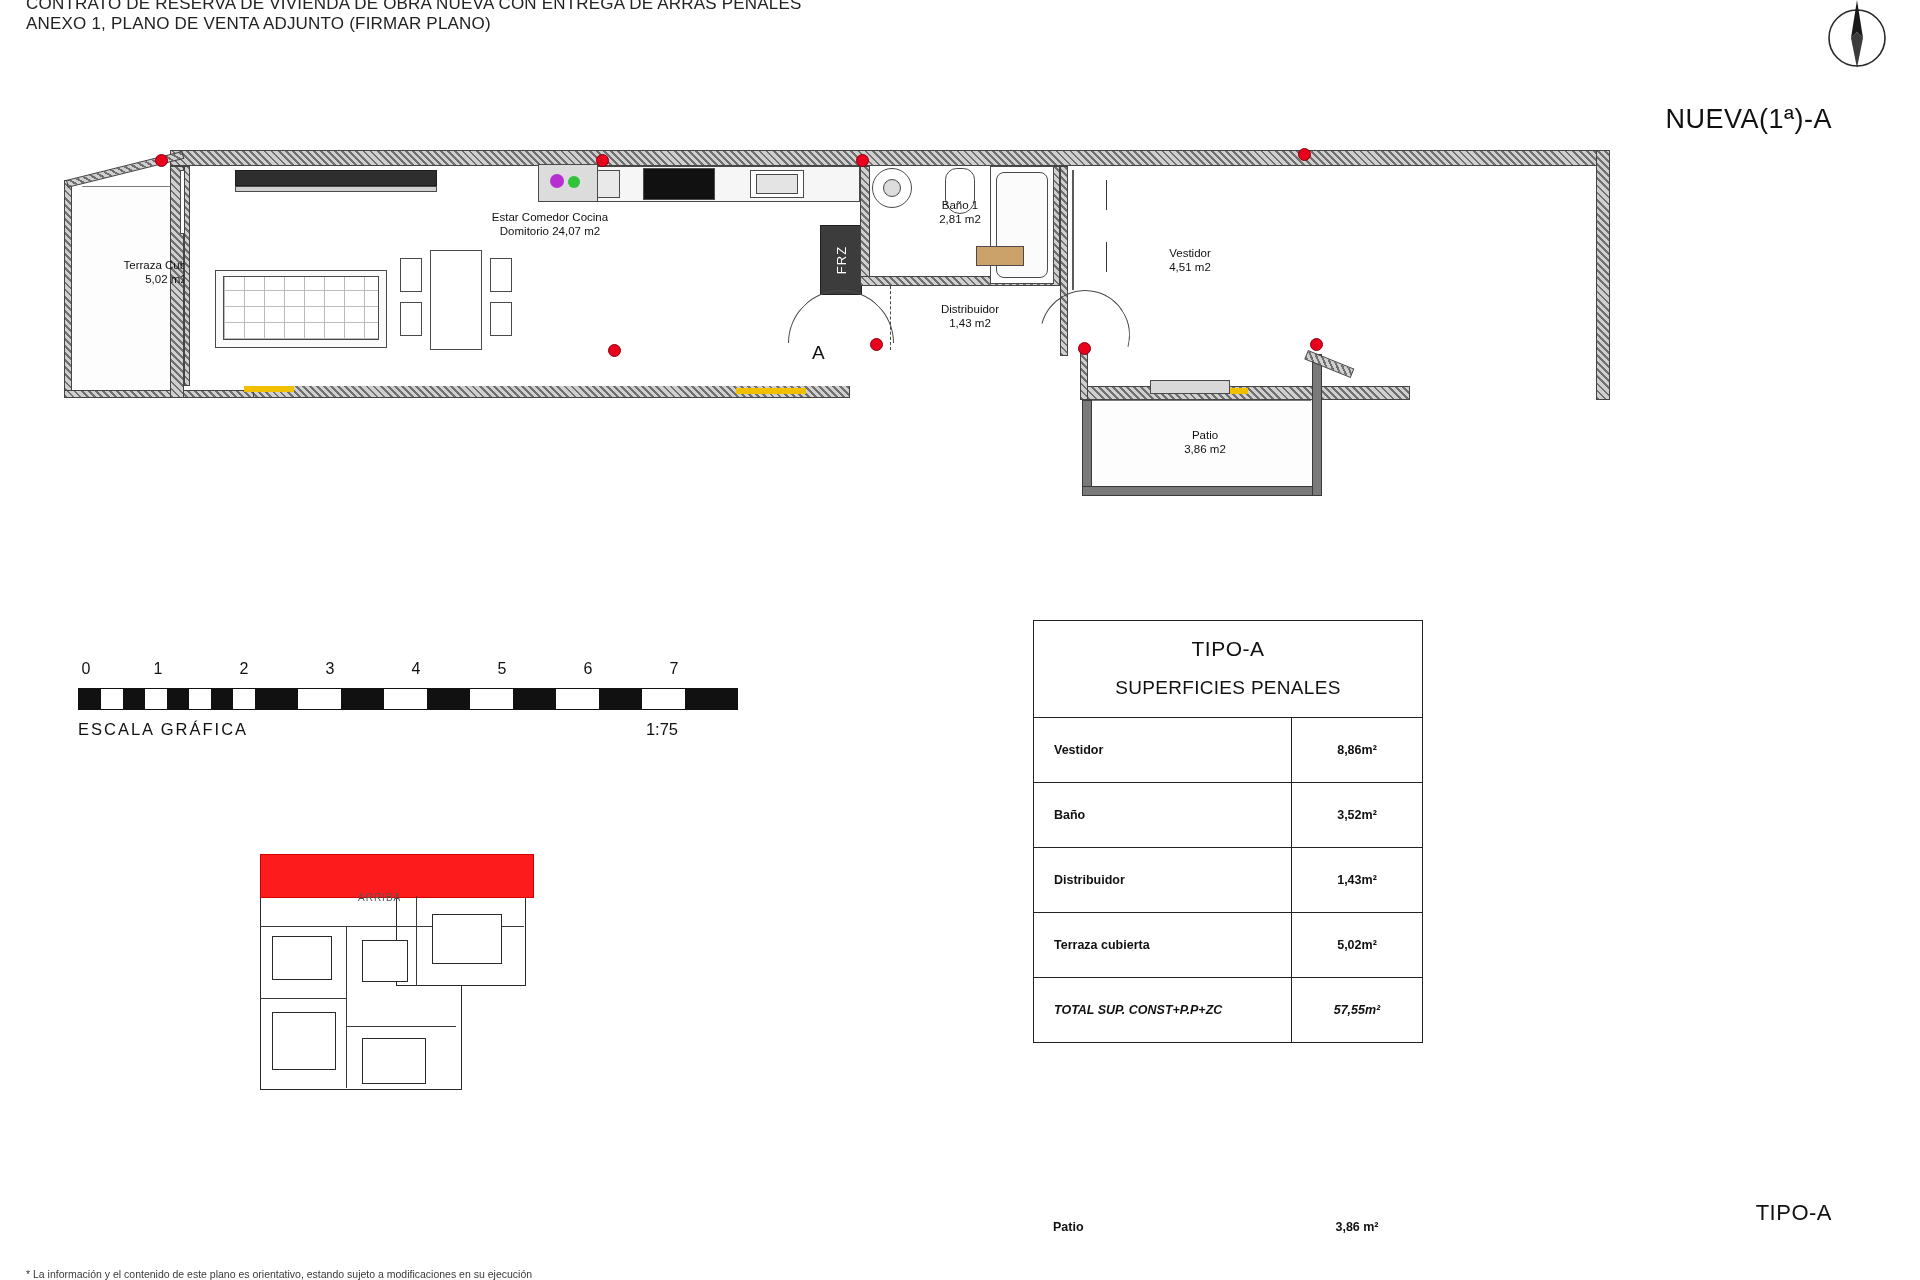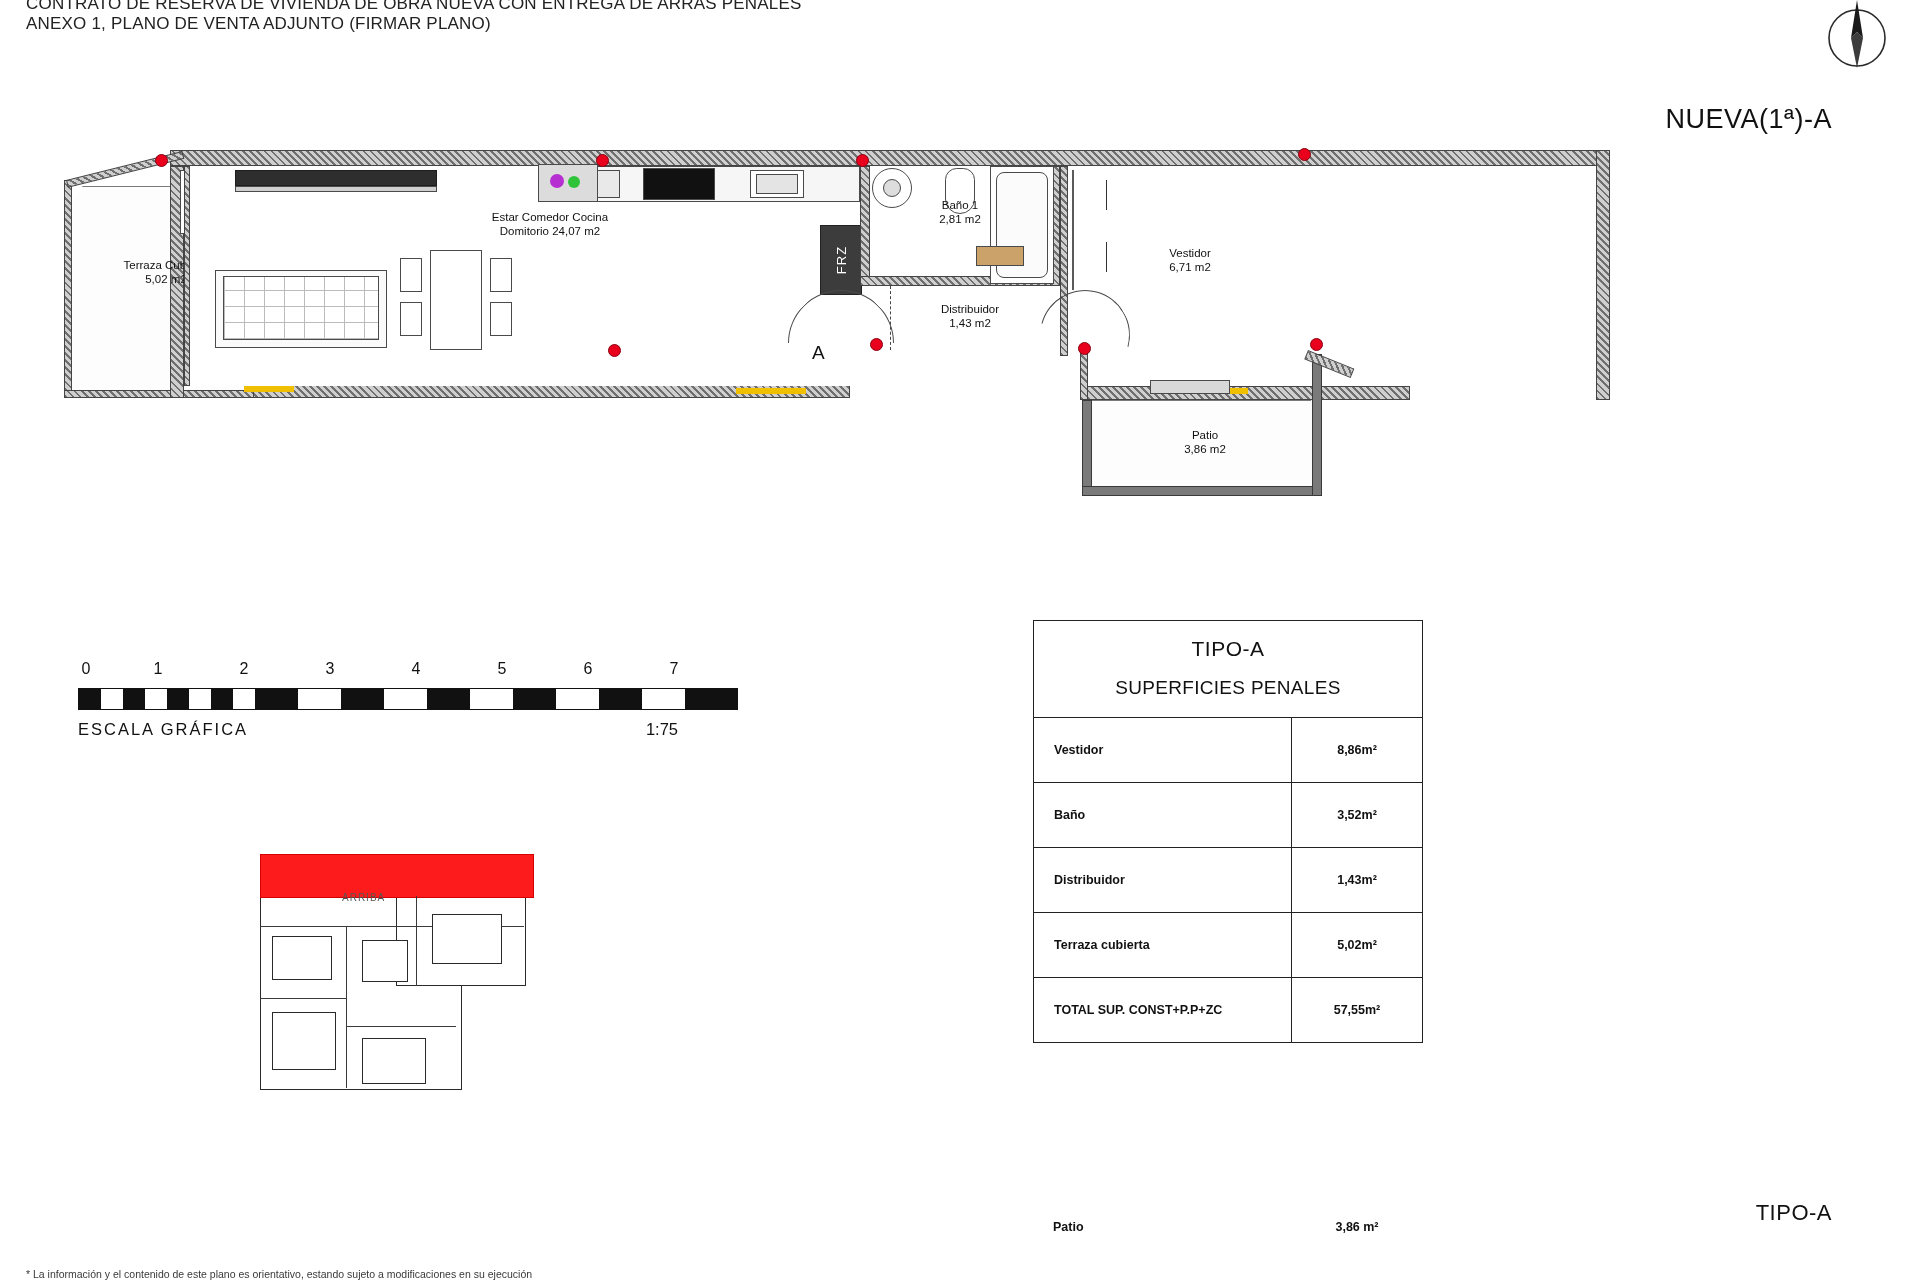--- a/index.html
+++ b/index.html
@@ -59,21 +59,21 @@
   .kp-red { position:absolute; background:#fe1b1b; border:1.4px solid #d20000; }
   .kp-line { position:absolute; background:#3a3a3a; }
   .kp-txt { position:absolute; font-size:10px; color:#555; letter-spacing:1px; }
 
   
   .tbl { position:absolute; left:1033px; top:620px; width:390px; border:1.4px solid #222; box-sizing:border-box; }
   .tbl-head { border-bottom:1.4px solid #222; padding:16px 0 18px 0; text-align:center; }
   .tbl-head .t1 { font-size:21px; letter-spacing:.5px; color:#111; }
   .tbl-head .t2 { font-size:19px; letter-spacing:.3px; color:#111; margin-top:16px; }
   .trow { display:flex; border-bottom:1.2px solid #222; height:64px; }
-  .trow:last-child { border-bottom:none; }
+  .trow:last-child { border-bottom:none;font-style:italic; }
   .tcell-l { flex:0 0 258px; display:flex; align-items:center; padding-left:20px; font-size:12.5px; font-weight:bold; color:#111; box-sizing:border-box; border-right:1.2px solid #222; }
   .tcell-r { flex:1; display:flex; align-items:center; justify-content:center; font-size:12.5px; font-weight:bold; color:#111; }
   .tfoot { position:absolute; left:1033px; top:1220px; width:390px; display:flex; }
   .tfoot .tcell-l { border-right:none; flex:0 0 258px; }
 
   .footnote { position:absolute; left:26px; top:1268px; font-size:10.5px; color:#3a3a3a; white-space:nowrap; }
 </style>
 </head>
 <body>
 
@@ -157,21 +157,21 @@
     <div class="fixture" style="left:930px; top:16px; width:64px; height:118px;"></div>
     <div class="fixture" style="left:936px; top:22px; width:52px; height:106px; border-radius:8px; background:#fbfbfb;"></div>
     <div class="fixture" style="left:916px; top:96px; width:48px; height:20px; background:#caa26a;"></div>
     <div class="lbl" style="left:840px; top:48px; width:120px;">
       <span>Baño 1</span><br><span>2,81 m2</span>
     </div>
 
     <div class="wall hatch" style="left:1000px; top:16px; width:8px; height:190px;"></div>
     <div class="thinline" style="left:1012px; top:20px; width:2px; height:120px;"></div>
     <div class="lbl" style="left:1060px; top:96px; width:140px;">
-      <span>Vestidor</span><br><span>6,71 m2</span>
+      <span>Vestidor</span><br><span>4,51 m2</span>
     </div>
     <div style="position:absolute; left:1046px; top:30px; width:1px; height:30px; background:#333;"></div>
     <div style="position:absolute; left:1046px; top:92px; width:1px; height:30px; background:#333;"></div>
 
     <div class="lbl" style="left:840px; top:152px; width:140px;">
       <span>Distribuidor</span><br><span>1,43 m2</span>
     </div>
     <div class="dashline" style="left:830px; top:136px; height:64px;"></div>
     <div class="door-arc" style="left:728px; top:140px; width:104px; height:104px; border-color:transparent; border-top-color:#4a4a4a; border-left-color:#4a4a4a; transform:rotate(45deg);"></div>
     <div class="door-arc" style="left:980px; top:140px; width:88px; height:88px; border-color:transparent; border-top-color:#4a4a4a; border-right-color:#4a4a4a; transform:rotate(-30deg);"></div>
@@ -236,21 +236,21 @@
     <div class="kp-line" style="left:10px; top:96px; width:264px; height:1.4px;"></div>
     <div class="kp-line" style="left:96px; top:96px; width:1.4px; height:162px;"></div>
     <div class="kp-line" style="left:166px; top:66px; width:1.4px; height:90px;"></div>
     <div class="kp-line" style="left:10px; top:168px; width:86px; height:1.4px;"></div>
     <div class="kp-line" style="left:96px; top:196px; width:110px; height:1.4px;"></div>
     <div class="kp-shape" style="left:22px; top:106px; width:58px; height:42px;"></div>
     <div class="kp-shape" style="left:22px; top:182px; width:62px; height:56px;"></div>
     <div class="kp-shape" style="left:112px; top:110px; width:44px; height:40px;"></div>
     <div class="kp-shape" style="left:112px; top:208px; width:62px; height:44px;"></div>
     <div class="kp-shape" style="left:182px; top:84px; width:68px; height:48px;"></div>
-    <div class="kp-txt" style="left:92px; top:62px;">ARRIBA</div>
+    <div class="kp-txt" style="left:108px; top:62px;">ARRIBA</div>
   </div>
 
   <div class="tbl">
     <div class="tbl-head">
       <div class="t1">TIPO-A</div>
       <div class="t2">SUPERFICIES PENALES</div>
     </div>
 
     <div class="trow">
       <div class="tcell-l">Vestidor</div>

